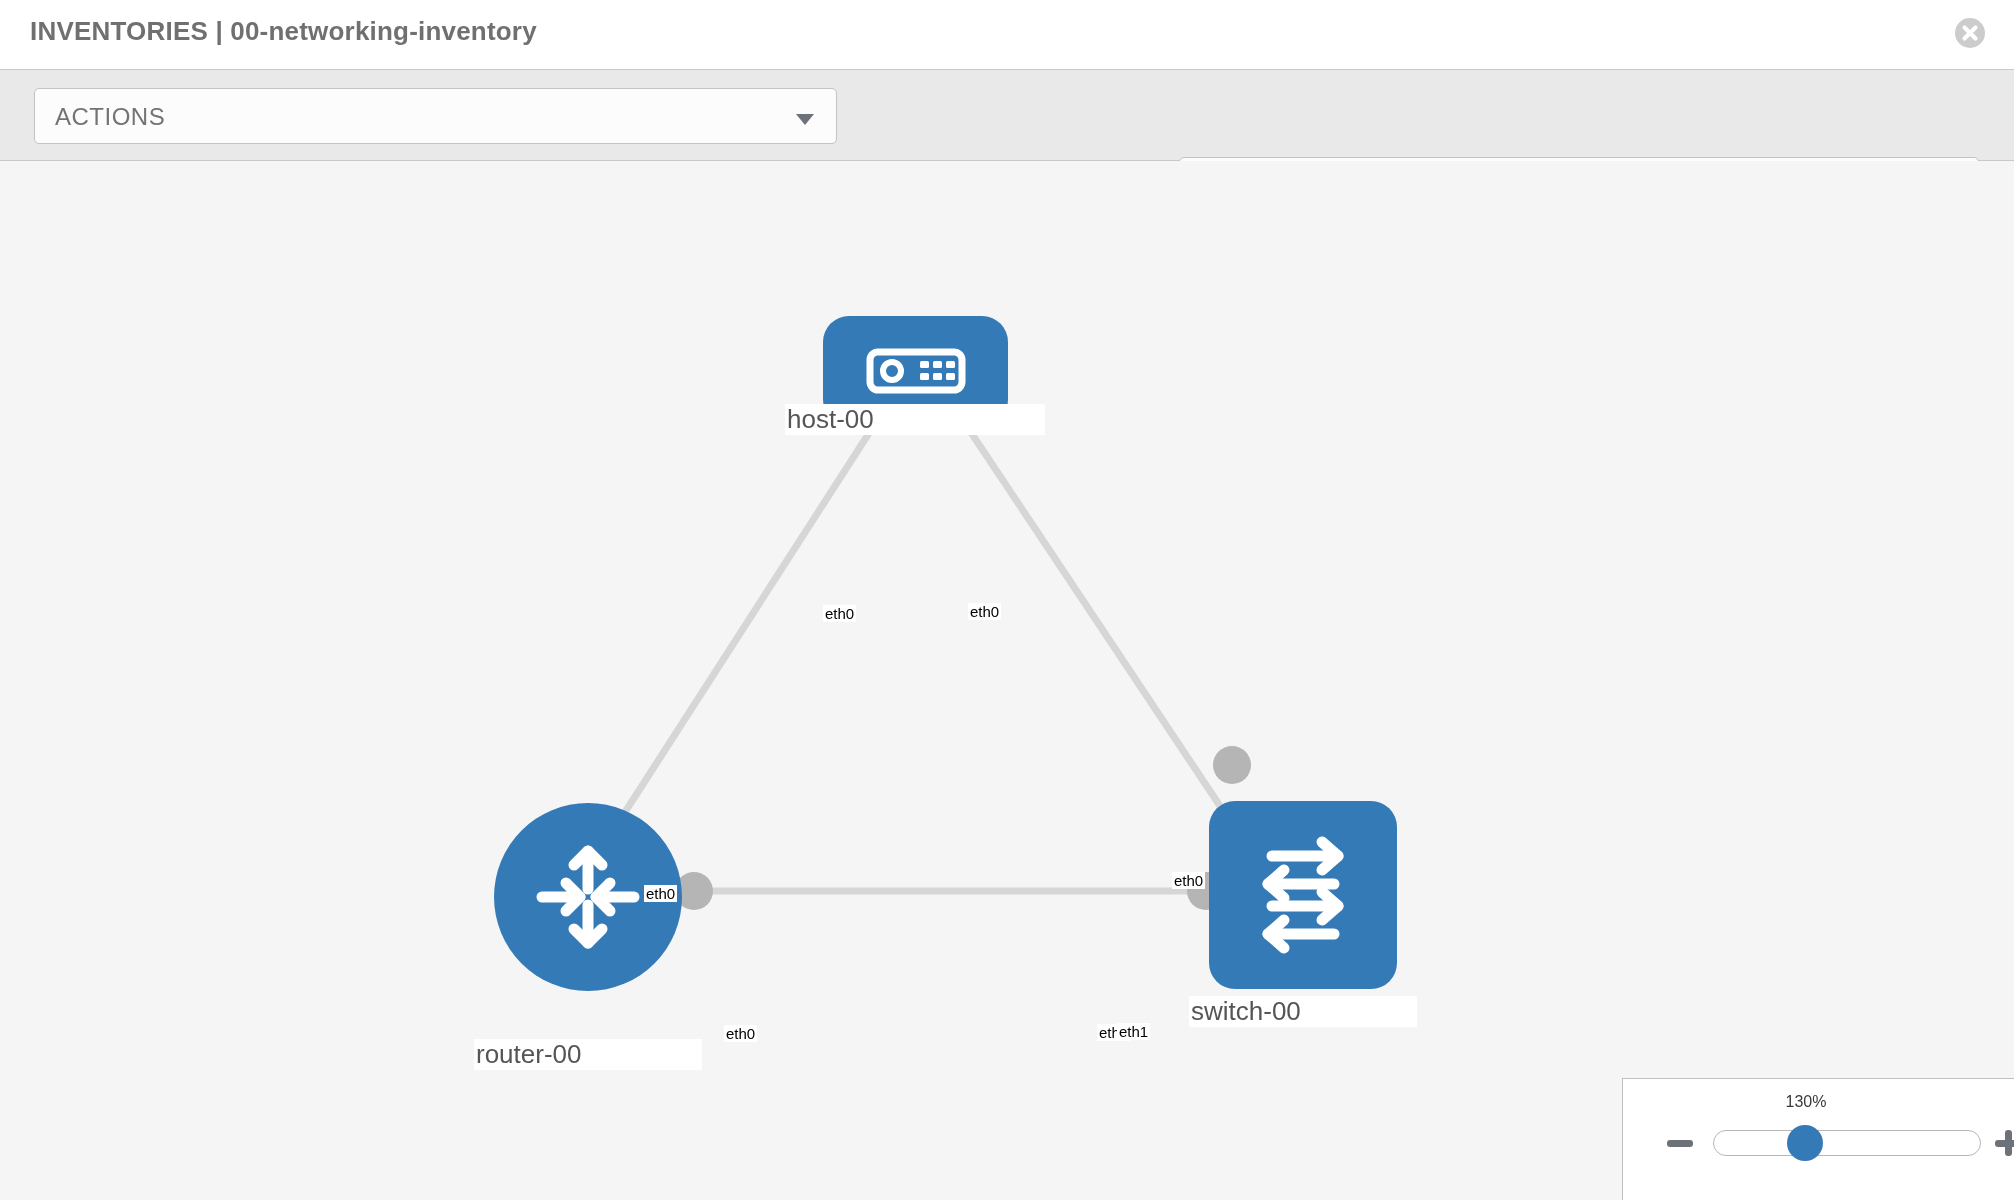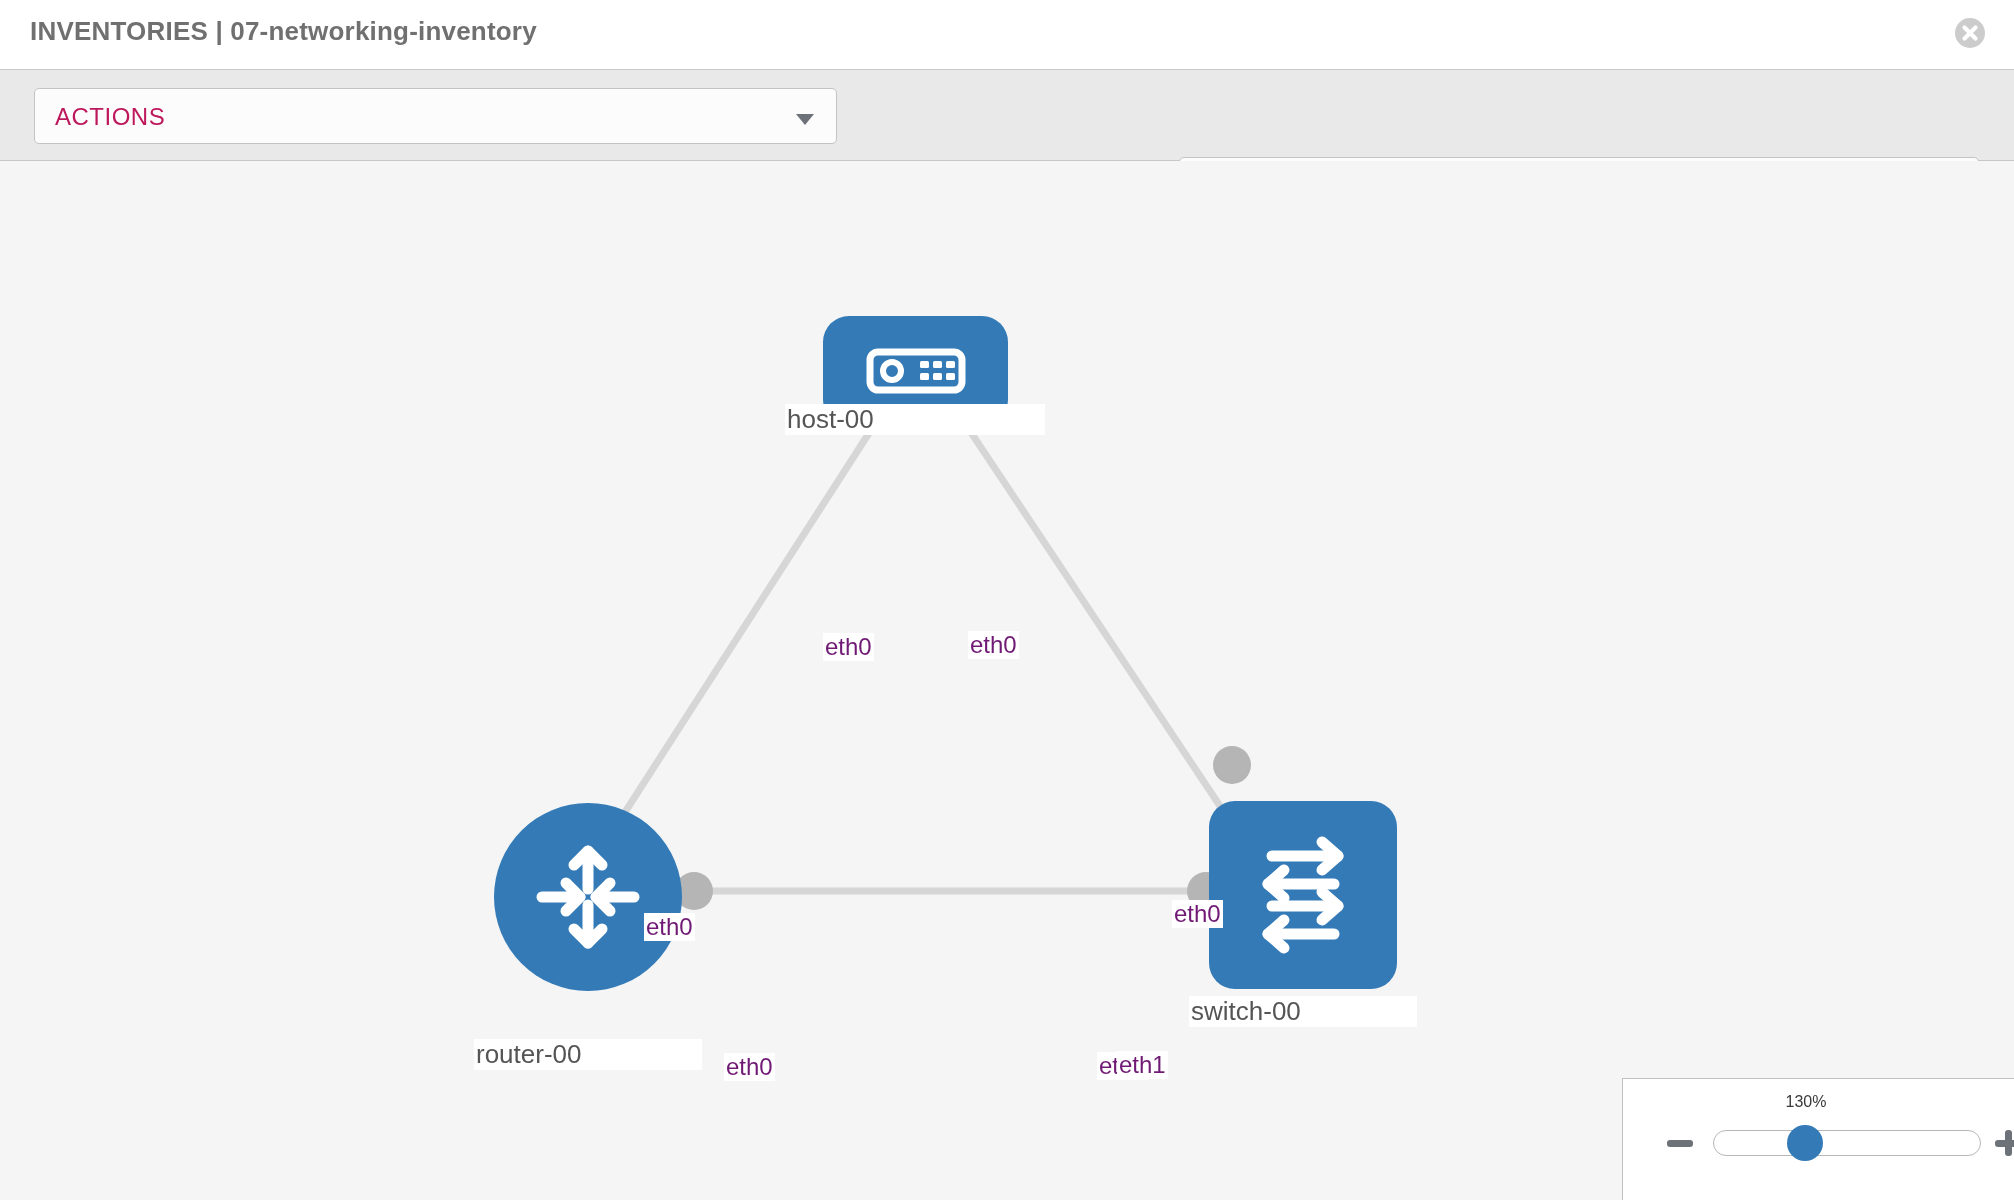--- a/index.html
+++ b/index.html
@@ -37,21 +37,21 @@
   }
   .actions-select {
     position: absolute; left: 34px; top: 18px;
     width: 803px; height: 56px;
     background: #fcfcfc;
     border: 1px solid #c3c3c3; border-radius: 5px;
     cursor: pointer;
   }
   .actions-label {
     position: absolute; left: 20px; top: 14px;
-    font-size: 24px; color: #be185d; letter-spacing: 0.5px;
+    font-size: 24px; color: #737373; letter-spacing: 0.5px;
   }
   .caret {
     position: absolute; right: 22px; top: 25px;
     width: 0; height: 0;
     border-left: 9px solid transparent;
     border-right: 9px solid transparent;
     border-top: 11px solid #6d7278;
   }
   .tool-icon {
     position: absolute; top: 86px;
@@ -115,23 +115,23 @@
   #node-router .node-label { left: -20px; top: 195px; width: 228px; margin-top: 41px; }
 
   
   #node-switch { left: 1209px; top: 640px; }
   #node-switch .node-shape { width: 188px; height: 188px; border-radius: 26px; }
   #node-switch .node-label { left: -20px; top: 195px; width: 228px; }
 
   
   .edge-label {
     position: absolute;
-    font-size: 24px; color: #701a75;
-    background: #ffffff;
-    padding: 0 2px; white-space: nowrap; margin-top: 28px;
+    font-size: 15px; color: #000000;
+    background: #ffffff;
+    padding: 0 2px; white-space: nowrap;
   }
 
   
   .zoom-panel {
     position: absolute; left: 1622px; top: 1078px;
     width: 392px; height: 122px;
     background: #ffffff;
     border-top: 1px solid #c0c0c0;
     border-left: 1px solid #c0c0c0;
   }
@@ -165,21 +165,21 @@
   }
   .zoom-plus::before { left: 0; top: 10px; width: 26px; height: 7px; }
   .zoom-plus::after  { left: 10px; top: 0; width: 7px; height: 26px; }
 </style>
 </head>
 <body>
 
 <div id="app">
 
   <div class="header">
-    <div class="header-title">INVENTORIES | 07-networking-inventory</div>
+    <div class="header-title">INVENTORIES | 00-networking-inventory</div>
     <div class="close-btn">
       <svg width="36" height="36" viewBox="0 0 36 36">
         <circle cx="18" cy="18" r="15" fill="#cccccc"></circle>
         <path d="M12.5 12.5 L23.5 23.5 M23.5 12.5 L12.5 23.5" stroke="#ffffff" stroke-width="4.2" stroke-linecap="round"></path>
       </svg>
     </div>
   </div>
 
   <div class="toolbar">
 

